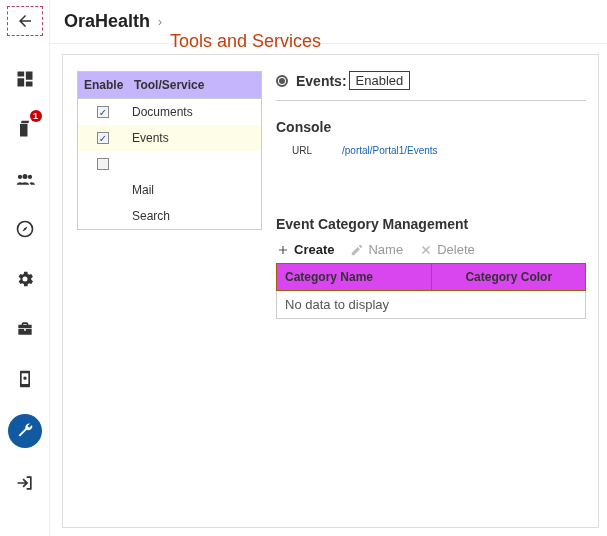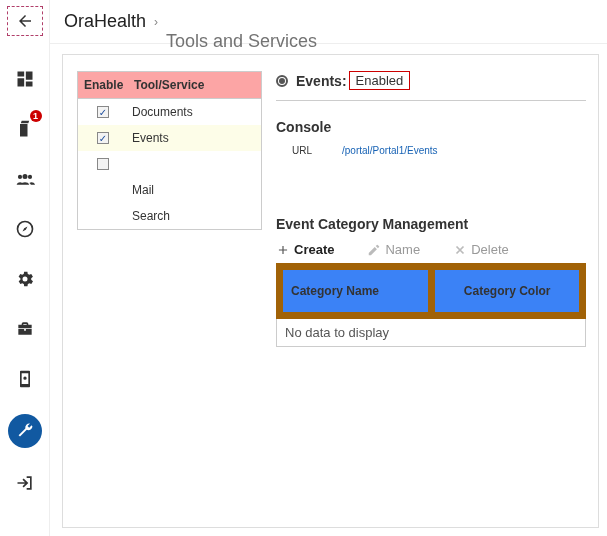--- a/index.html
+++ b/index.html
@@ -60,41 +60,41 @@
   .header {
     position: absolute;
     left: 50px; top: 0; right: 0;
     height: 44px;
     display: flex;
     align-items: center;
     padding: 0 14px;
     font-size: 18px;
     border-bottom: 1px solid #eee;
   }
-  .header .title { font-weight: normal; color: #222; }
+  .header .title { font-weight: bold; color: #222; }
   .header .chev { margin: 0 8px; color: #888; font-size: 12px; }
-  .header .sub { color: #737373; margin-top: 39px; }
+  .header .sub { color: #c2410c; margin-top: 39px; }
   .main {
     position: absolute;
     left: 62px; top: 54px; right: 8px; bottom: 8px;
     border: 1px solid #ddd;
     background: #fff;
     padding: 16px 12px 12px 14px;
     overflow: hidden;
   }
   .intro { font-size: 12px; color: #333; margin-bottom: 16px; }
   .cols { display: flex; }
   .left-panel { width: 185px; margin-right: 14px; }
   .tool-table {
     border: 1px solid #ccc;
     width: 100%;
     font-size: 12px;
   }
   .tool-head {
-    display: flex; background: #fca5a5;
+    display: flex; background: #c4b5fd;
     font-weight: bold;
     border-bottom: 1px solid #ccc;
   }
   .tool-head > div { padding: 6px 6px; }
   .tool-head .c-enable { width: 50px; }
   .tool-row {
     display: flex; align-items: center;
     height: 26px;
   }
   .tool-row.selected { background: #fdfde8; }
@@ -124,30 +124,30 @@
     margin-left: 2px;
     font-weight: normal;
     font-size: 13px;
   }
   .section-hr { border:0; border-top:1px solid #ccc; margin: 6px 0 18px 0; }
   .section-title { font-weight:bold; font-size:14px; margin-bottom: 10px; }
   .kv { display:flex; margin: 4px 0 0 16px; font-size:10px; }
   .kv .k { width: 50px; }
   .kv .v a { color: #1863b5; text-decoration:none; }
   .ecm { margin-top: 60px; }
-  .toolbar { display:flex; gap:33px; margin: 6px 0; align-items:center; }
+  .toolbar { display:flex; gap:16px; margin: 6px 0; align-items:center; }
   .tbtn { display:flex; align-items:center; gap:4px; font-size:13px; cursor:pointer; }
   .tbtn svg { width:14px; height:14px; }
   .tbtn.enabled { color:#222; font-weight:bold; }
   .tbtn.enabled svg { fill:#555; }
   .tbtn.disabled { color:#999; }
   .tbtn.disabled svg { fill:#bbb; }
   .cat-table { width:100%; border-collapse:collapse; font-size:12px; }
   .cat-table th {
-    background:#3b82f6; border:7px solid #a16207; padding:14px 8px; text-align:left; font-weight:bold;
+    background:#d946ef; border:1px solid #a16207; padding:6px 8px; text-align:left; font-weight:bold;
   }
   .cat-table th:nth-child(2){ text-align:center; }
   .cat-empty {
     border:1px solid #ccc; border-top:0; padding:6px 8px; color:#555;
   }
 </style>
 </head>
 <body>
 
 <div class="sidebar">

